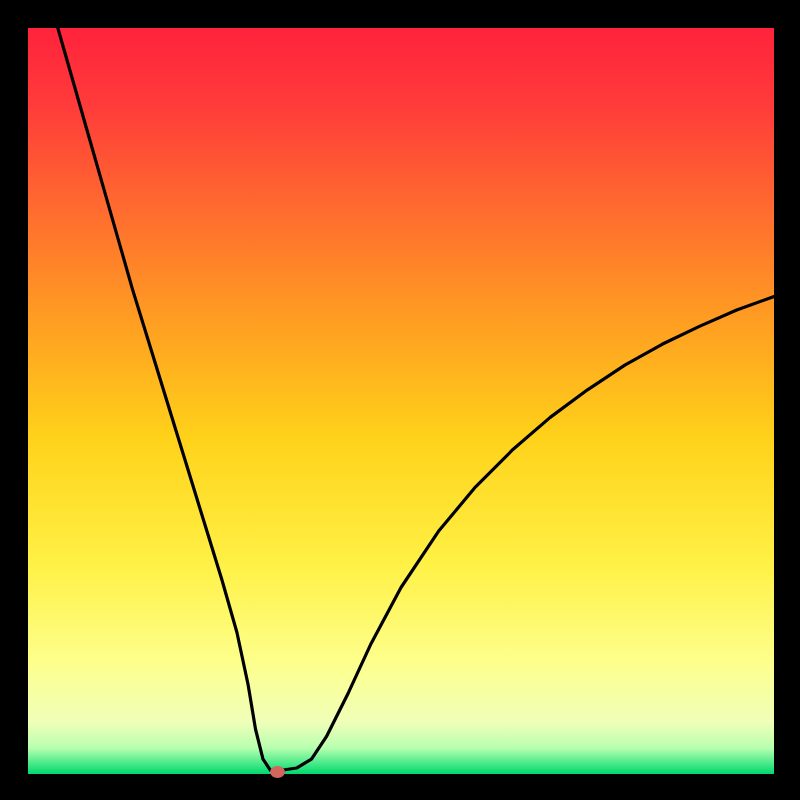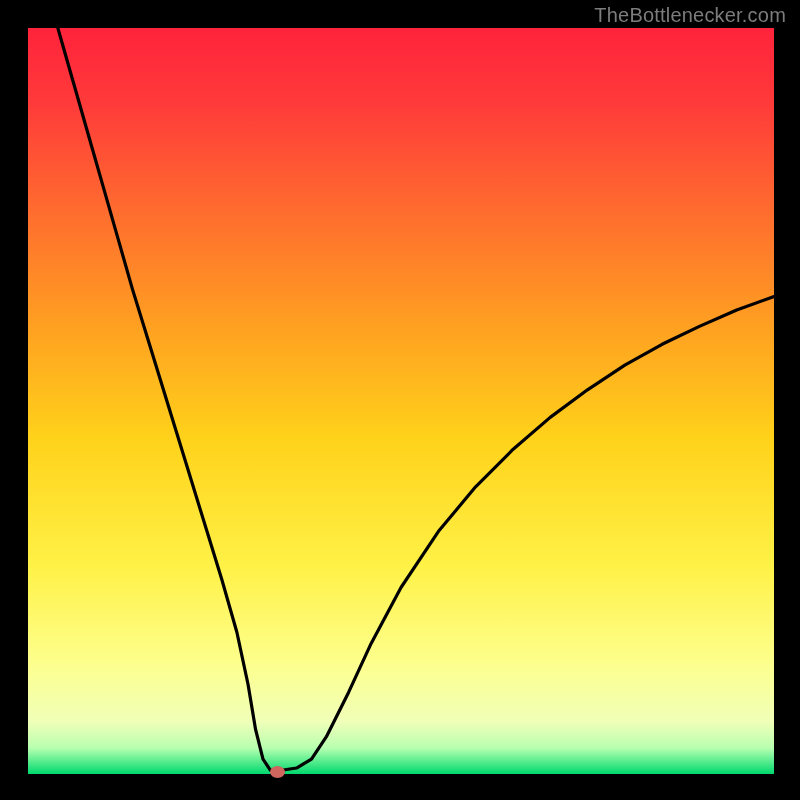--- a/index.html
+++ b/index.html
@@ -42,21 +42,20 @@
     background: #d1665e;
     border-radius: 50% / 50%;
     z-index: 5;
   }
 </style>
 </head>
 <body>
 
 <div class="stage">
 
-  <div class="watermark">TheBottlenecker.com</div>
 
   <svg class="plot" viewBox="0 0 746 746" preserveAspectRatio="none">
     <defs>
       <linearGradient id="bggrad" x1="0" y1="0" x2="0" y2="1">
         <stop offset="0" stop-color="#ff233b"></stop>
         <stop offset="0.10" stop-color="#ff3a3a"></stop>
         <stop offset="0.24" stop-color="#ff6a2f"></stop>
         <stop offset="0.40" stop-color="#ffa021"></stop>
         <stop offset="0.55" stop-color="#ffd21a"></stop>
         <stop offset="0.72" stop-color="#fff146"></stop>

